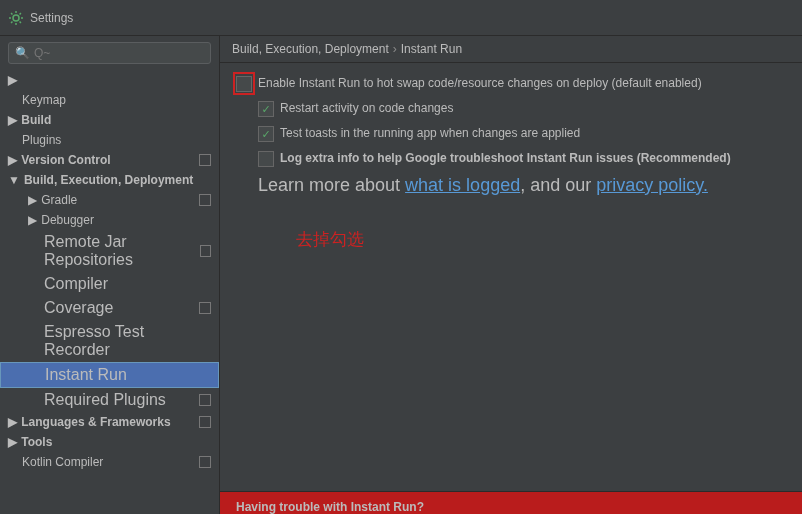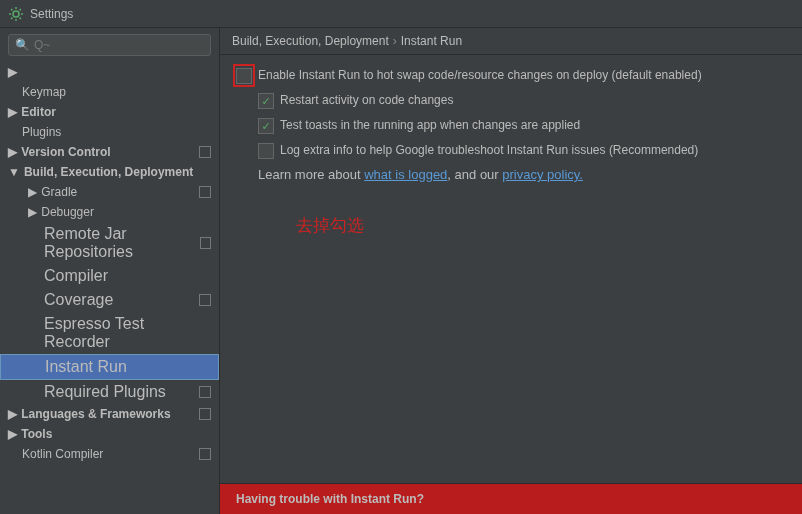--- a/index.html
+++ b/index.html
@@ -7,21 +7,21 @@
       font-family: 'Segoe UI', Arial, sans-serif;
       font-size: 12px;
       background: #3c3f41;
       color: #bbbbbb;
       width: 802px;
       height: 514px;
       overflow: hidden;
     }
     .title-bar {
       background: #3c3f41;
-      height: 28px;
+      height: 36px;
       display: flex;
       align-items: center;
       padding: 0 8px;
       border-bottom: 1px solid #2b2b2b;
       gap: 6px;
     }
     .main-container {
       display: flex;
       height: calc(514px - 28px);
     }
@@ -147,21 +147,21 @@
       font-size: 11px;
       color: #59a869;
     }
     .option-label {
       color: #bbbbbb;
       font-size: 12px;
       line-height: 1.4;
     }
     .learn-more-row {
       margin: 4px 0 4px 22px;
-      font-size: 13px;
+      font-size: 18px;
       color: #bbbbbb;
     }
     .link {
       color: #5899d6;
       text-decoration: underline;
       cursor: pointer;
     }
     .annotation {
       color: #cc2222;
       font-size: 17px;
@@ -211,21 +211,21 @@
       <span class="arrow">▶</span>
     </div>
 
     <div class="nav-item">
       <span class="arrow"></span>
       <span>Keymap</span>
     </div>
 
     <div class="nav-group-label">
       <span class="arrow">▶</span>
-      <span>Editor</span>
+      <span>Build</span>
     </div>
 
     <div class="nav-item">
       <span class="arrow"></span>
       <span>Plugins</span>
     </div>
 
     <div class="nav-group-label">
       <span class="arrow">▶</span>
       <span>Version Control</span>
@@ -316,21 +316,21 @@
         <div class="checkbox-icon checked"></div>
         <span class="option-label">Restart activity on code changes</span>
       </div>
 
       <div class="option-row" style="padding-left:22px;">
         <div class="checkbox-icon checked"></div>
         <span class="option-label">Test toasts in the running app when changes are applied</span>
       </div>
 
 
-      <div class="option-row" style="padding-left:22px;">
+      <div class="option-row" style="padding-left:22px;font-weight:bold;">
         <div class="checkbox-icon"></div>
         <span class="option-label">Log extra info to help Google troubleshoot Instant Run issues (Recommended)</span>
       </div>
 
       <div class="learn-more-row">
         <span>Learn more about </span><span class="link">what is logged</span><span>, and our </span><span class="link">privacy policy.</span>
       </div>
 
       <div class="annotation">去掉勾选</div>
     </div>

